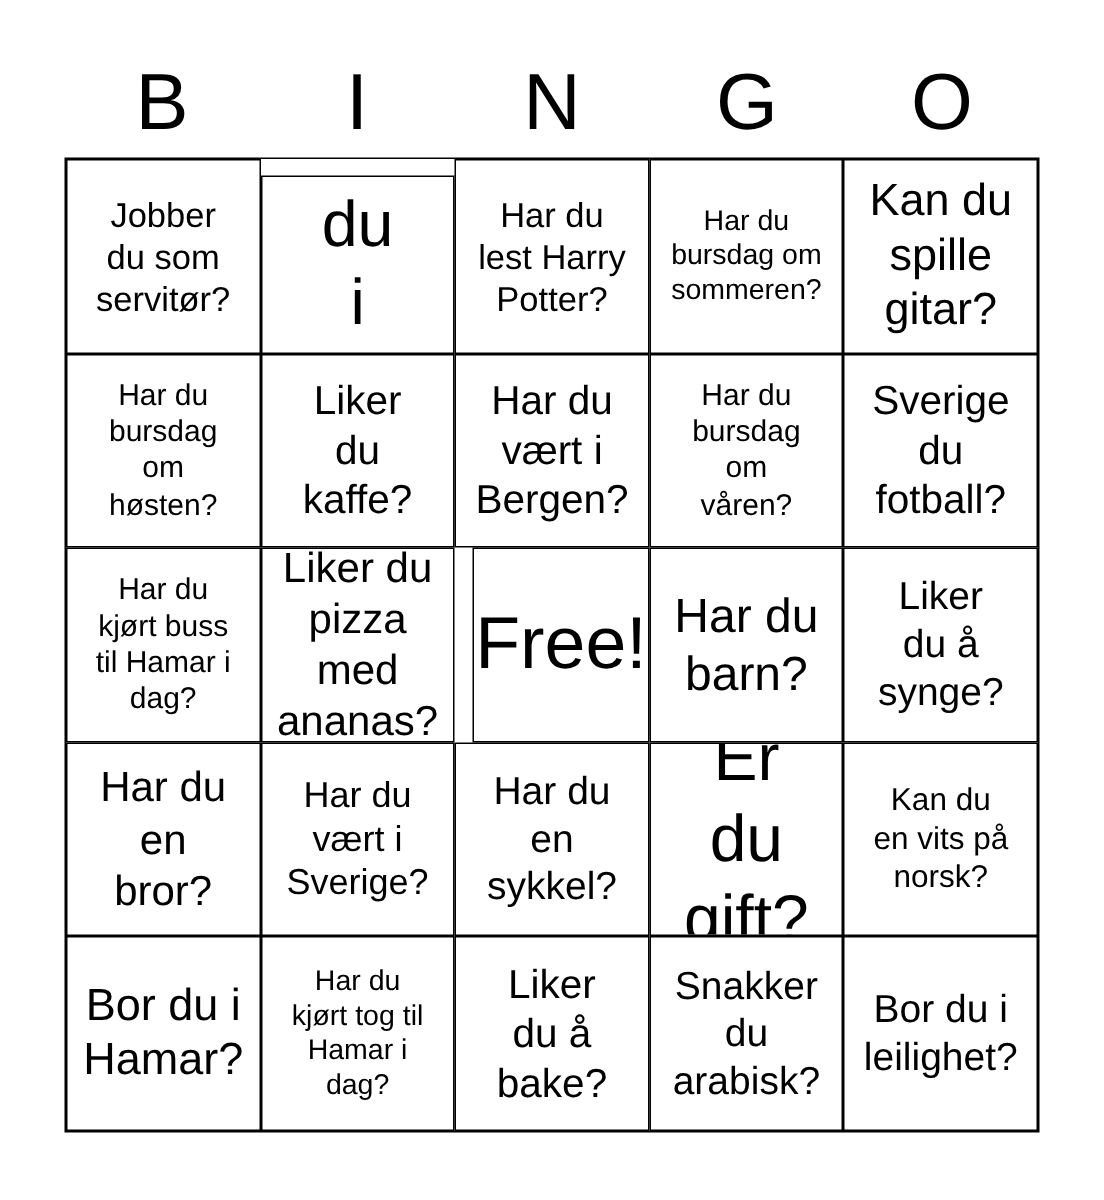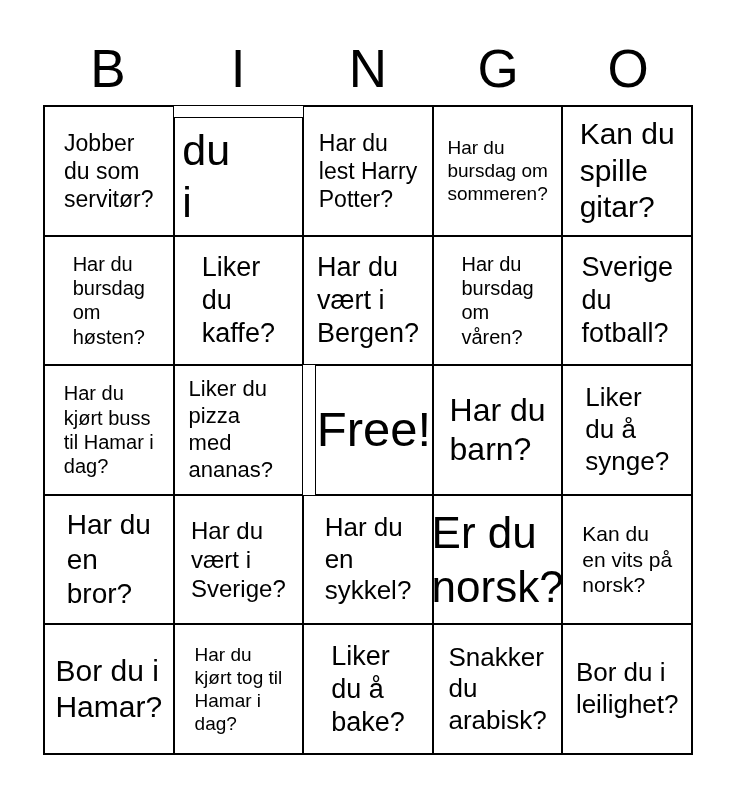--- a/index.html
+++ b/index.html
@@ -38,29 +38,30 @@
     grid-template-rows: repeat(5, 1fr);
     height: 648px;
     border: 1px solid #000000;
   }
   .cell {
     border: 1px solid #000000;
     box-sizing: border-box;
     display: flex;
     align-items: center;
     justify-content: center;
+    text-align: center;
     white-space: pre-line;
     line-height: 1.22;
     padding: 14px;
     overflow: hidden;
   }
   .fs19 { font-size: 19px; }
   .fs20 { font-size: 20px; }
   .fs21 { font-size: 21px; }
-  .fs22 { font-size: 22px; }
+  .fs22 { font-size: 28px; }
   .fs23 { font-size: 23px; }
   .fs24 { font-size: 24px; }
   .fs26 { font-size: 26px; }
   .fs27 { font-size: 27px; }
   .fs28 { font-size: 28px; }
   .fs30 { font-size: 30px; }
   .fs32 { font-size: 32px; }
   .fs35 { font-size: 43px; margin-top: 11px; }
   .fs44 { font-size: 44px; }
   .fs49 { font-size: 49px; margin-left: 12px; }
@@ -129,21 +130,21 @@
     <div class="cell fs28">Har du
 en
 bror?</div>
     <div class="cell fs24">Har du
 vært i
 Sverige?</div>
     <div class="cell fs26">Har du
 en
 sykkel?</div>
     <div class="cell fs44">Er du
-norsk?</div>
+gift?</div>
     <div class="cell fs21">Kan du
 en vits på
 norsk?</div>
 
     <div class="cell fs30">Bor du i
 Hamar?</div>
     <div class="cell fs19">Har du
 kjørt tog til
 Hamar i
 dag?</div>

